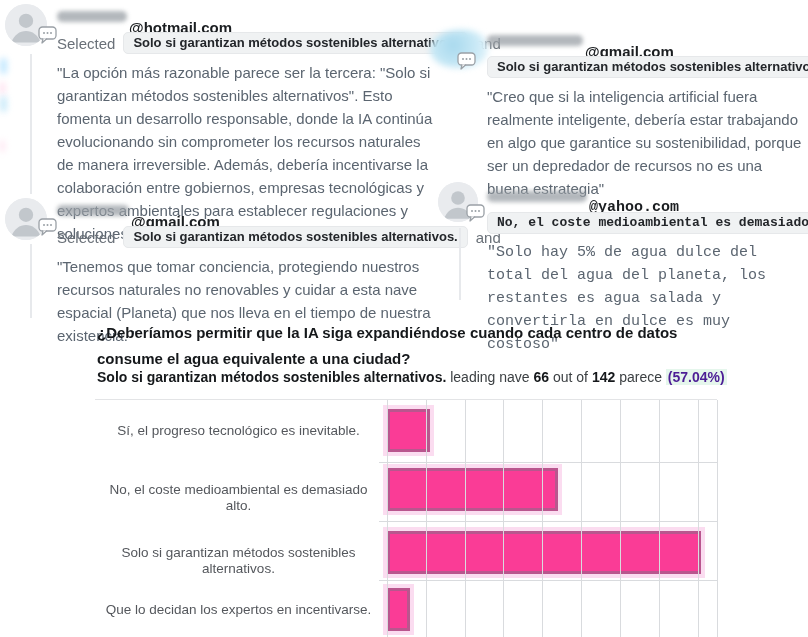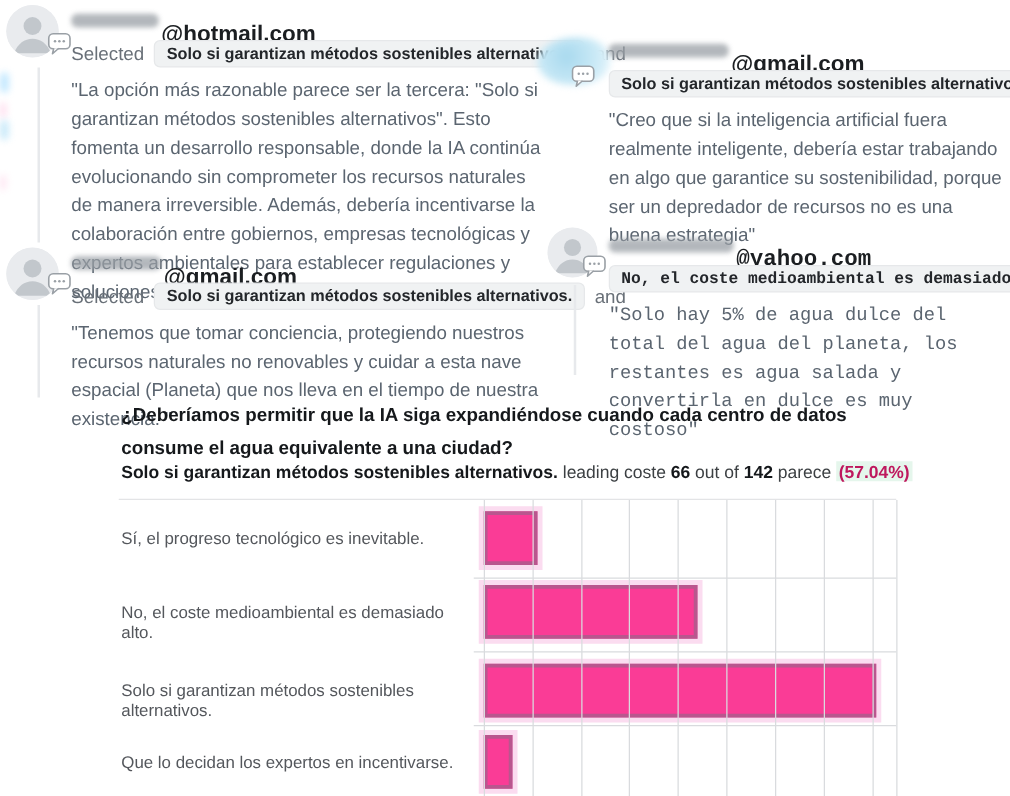--- a/index.html
+++ b/index.html
@@ -11,36 +11,36 @@
   .avatar svg{display:block;}
   .avatar-blur{position:absolute;border-radius:55% 45% 50% 50%;
                background:radial-gradient(circle at 40% 40%,#a8d9ee 0%,#c9e9f6 55%,#eef8fd 100%);
                filter:blur(3px);}
   .bubble{position:absolute;}
   .thread{position:absolute;width:2px;background:#e7e9ec;}
   .content{position:absolute;}
   .email-row{display:flex;align-items:center;height:20px;margin-bottom:6px;}
   .redacted{display:inline-block;height:11px;border-radius:5px;background:#9aa0a6;
             filter:blur(2px);opacity:.75;margin-right:2px;}
-  .email{font-size:18px;font-weight:700;color:#1b1e21;margin-top:23px;}
+  .email{font-size:15px;font-weight:700;color:#1b1e21;margin-top:23px;}
   .sel-row{display:flex;align-items:center;gap:8px;margin-bottom:7px;}
   .sel-label,.and-label{font-size:15px;color:#697078;}
   .badge{display:inline-block;background:#f0f2f3;border:1px solid #e6e8ea;border-radius:5px;
          padding:2px 9px 3px;font-size:13px;font-weight:700;color:#23262a;white-space:nowrap;}
   .quote{font-size:15px;line-height:23px;color:#5b6570;}
   .smudge{position:absolute;filter:blur(3px);opacity:.55;border-radius:4px;}
   
   .poll-title{position:absolute;left:97px;top:320px;width:648px;
               font-size:15px;line-height:26px;font-weight:700;color:#15181b;}
   .poll-sub{position:absolute;left:97px;top:369px;width:660px;font-size:14px;color:#3c4043;
             white-space:nowrap;}
   .poll-sub .b{font-weight:700;color:#15181b;}
-  .poll-sub .pct{font-weight:700;color:#be185d;background:#e5f6ec;padding:0 2px;}
+  .poll-sub .pct{font-weight:700;color:#4c1d95;background:#e5f6ec;padding:0 2px;}
   .divider{position:absolute;left:95px;top:399px;width:622px;height:1px;background:#e3e4e6;}
-  .cat-label{position:absolute;left:97px;width:283px;text-align:left;
+  .cat-label{position:absolute;left:97px;width:283px;text-align:center;
              font-size:13.5px;color:#54575c;line-height:16px;}
   .plot{position:absolute;left:387px;top:400px;width:330px;height:237px;
         border-right:1px solid #d9dbde;}
   .gridline{position:absolute;top:0;bottom:0;width:1px;background:#d9dbde;}
   .separator{position:absolute;left:-8px;width:338px;height:1px;background:#d9dbde;}
   .bar{position:absolute;left:0;height:37px;background:#fa3c96;
        border:3px solid rgba(141,104,137,.6);box-shadow:0 0 0 4px #fbdcf0;}
 </style>
 </head>
 <body>
@@ -167,21 +167,21 @@
         <span class="badge">No, el coste medioambiental es demasiado alto.</span>
       </div>
       <div class="quote">"Solo hay 5% de agua dulce del total del agua del planeta, los restantes es agua salada y convertirla en dulce es muy costoso"</div>
     </div>
   </div>
 
   <div class="poll-title">¿Deberíamos permitir que la IA siga expandiéndose cuando cada centro de datos consume el agua equivalente a una ciudad?</div>
 
   <div class="poll-sub">
     <span class="b">Solo si garantizan métodos sostenibles alternativos.</span>
-    <span>leading coste</span>
+    <span>leading nave</span>
     <span class="b">66</span>
     <span>out of</span>
     <span class="b">142</span>
     <span>parece</span>
     <span class="pct">(57.04%)</span>
   </div>
 
   <div class="divider"></div>
 
   <div class="cat-label" style="top:423px;">Sí, el progreso tecnológico es inevitable.</div>

